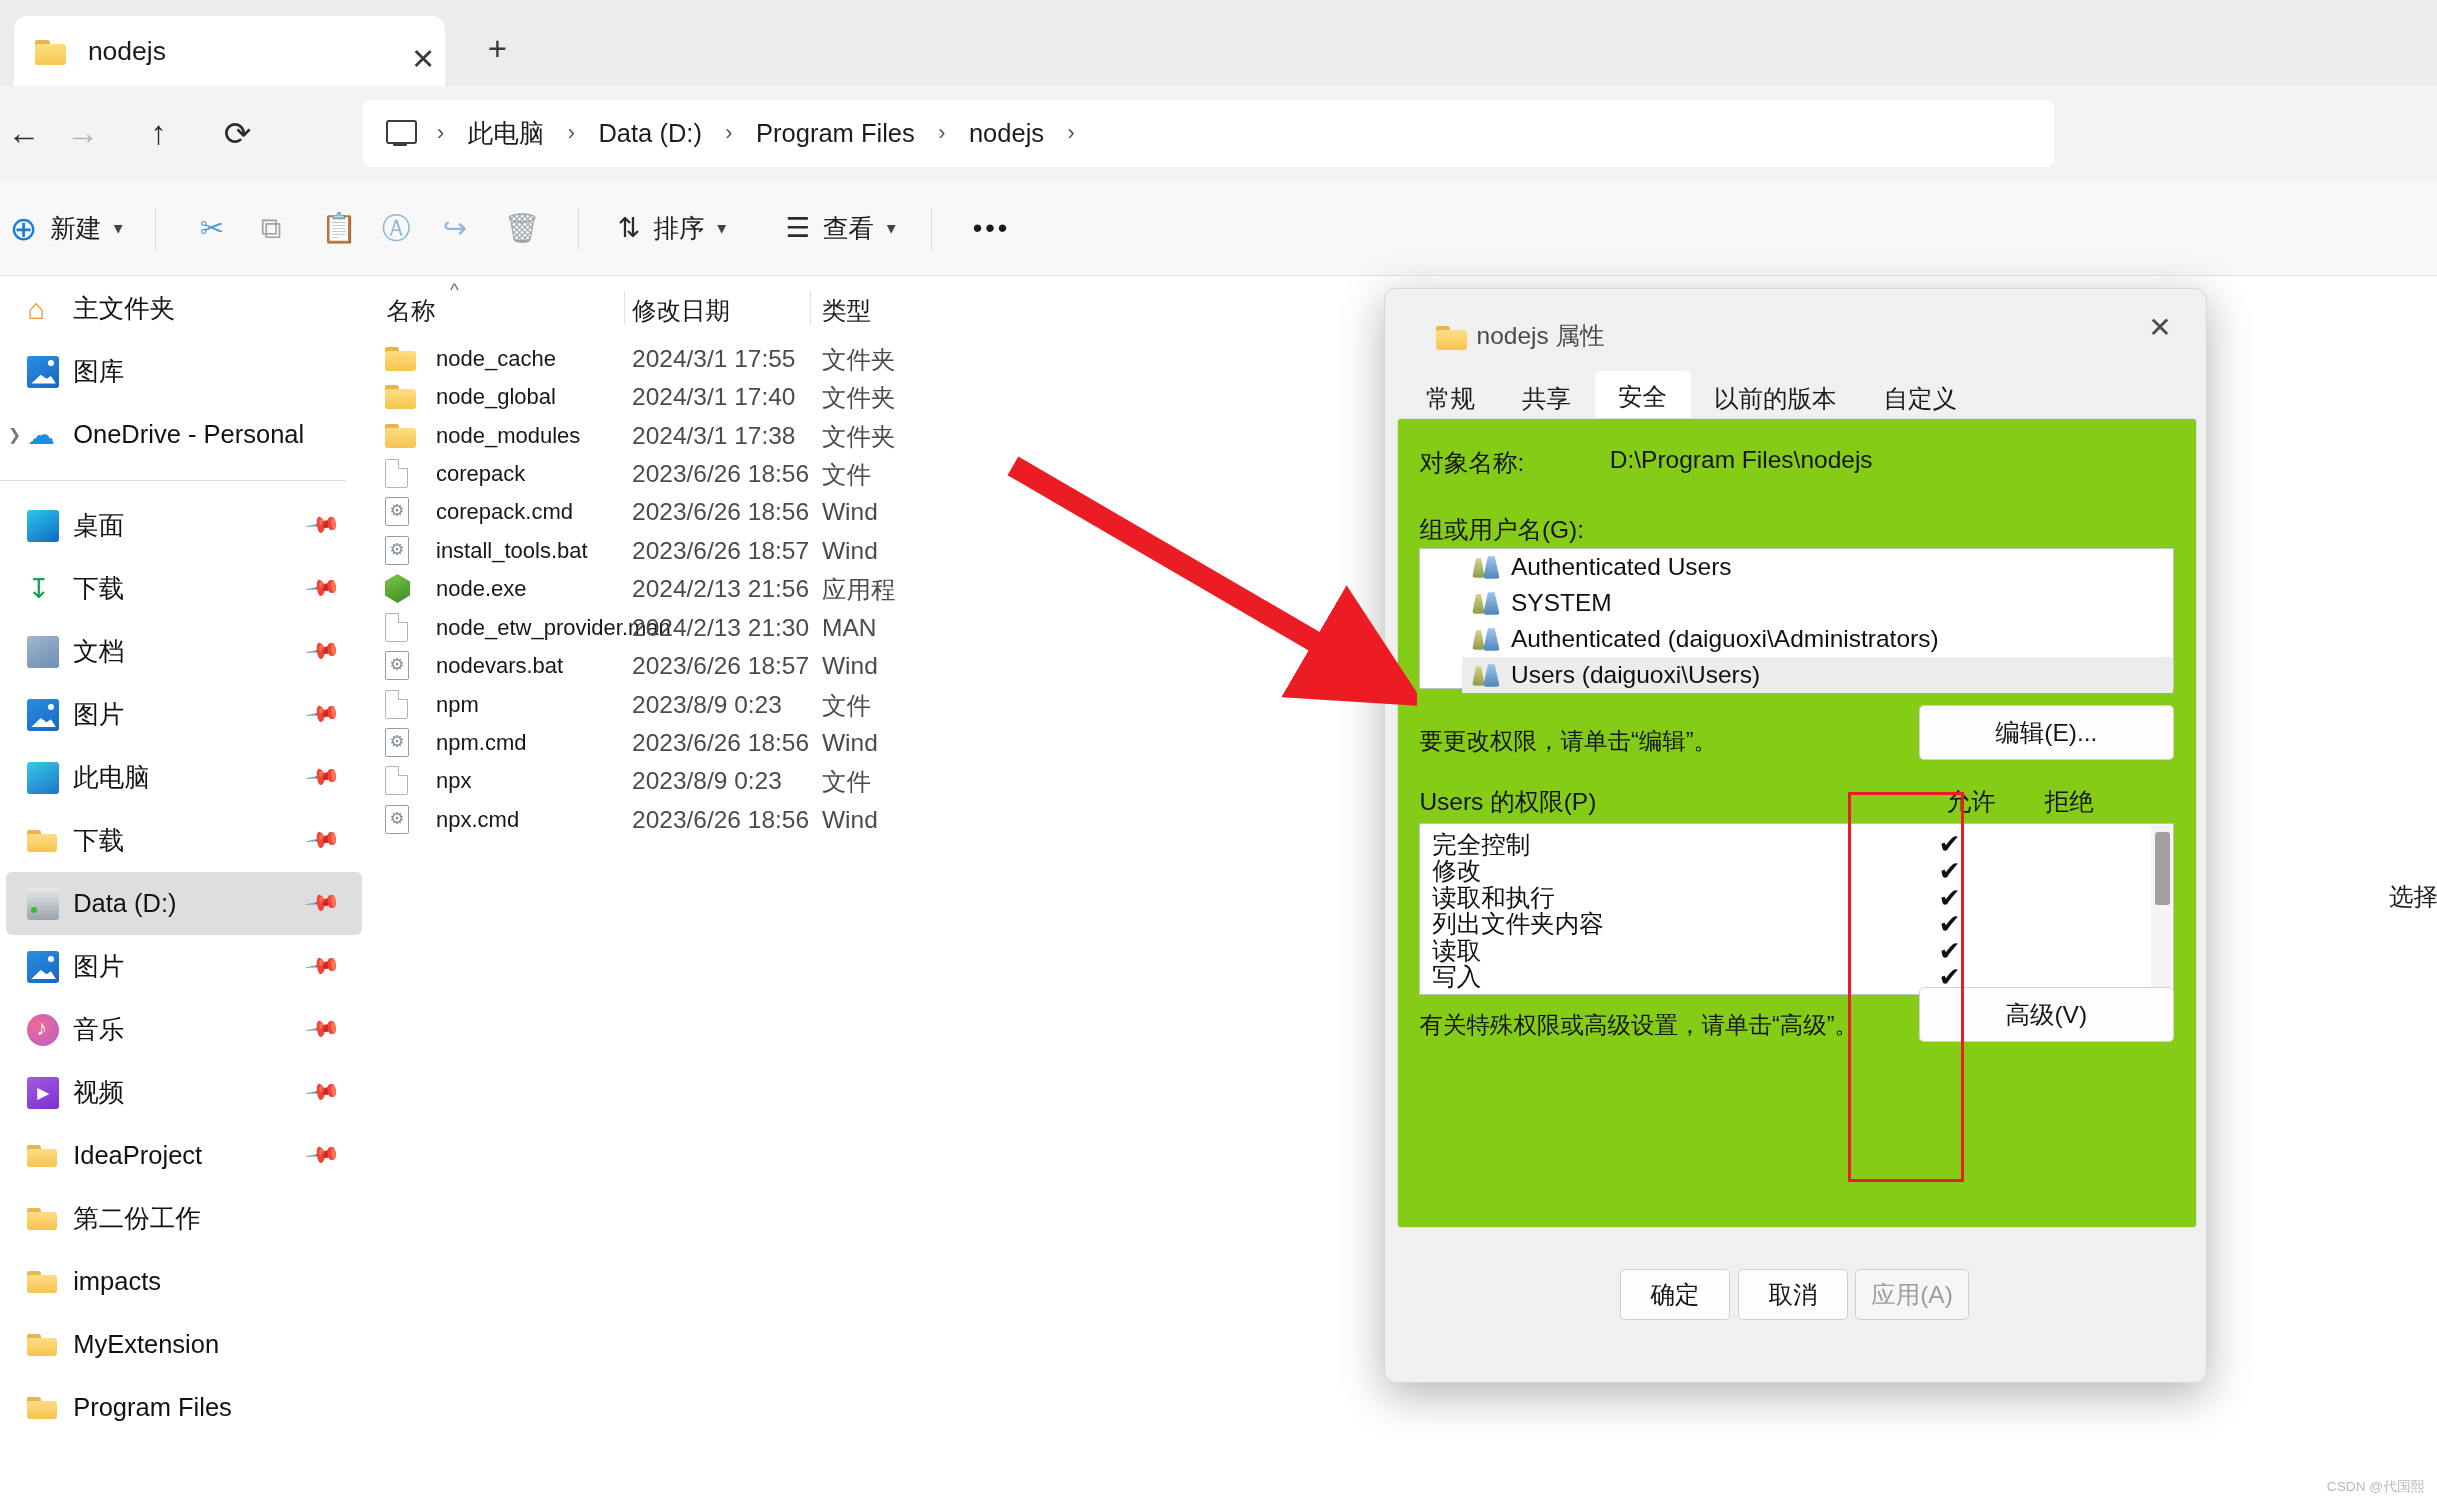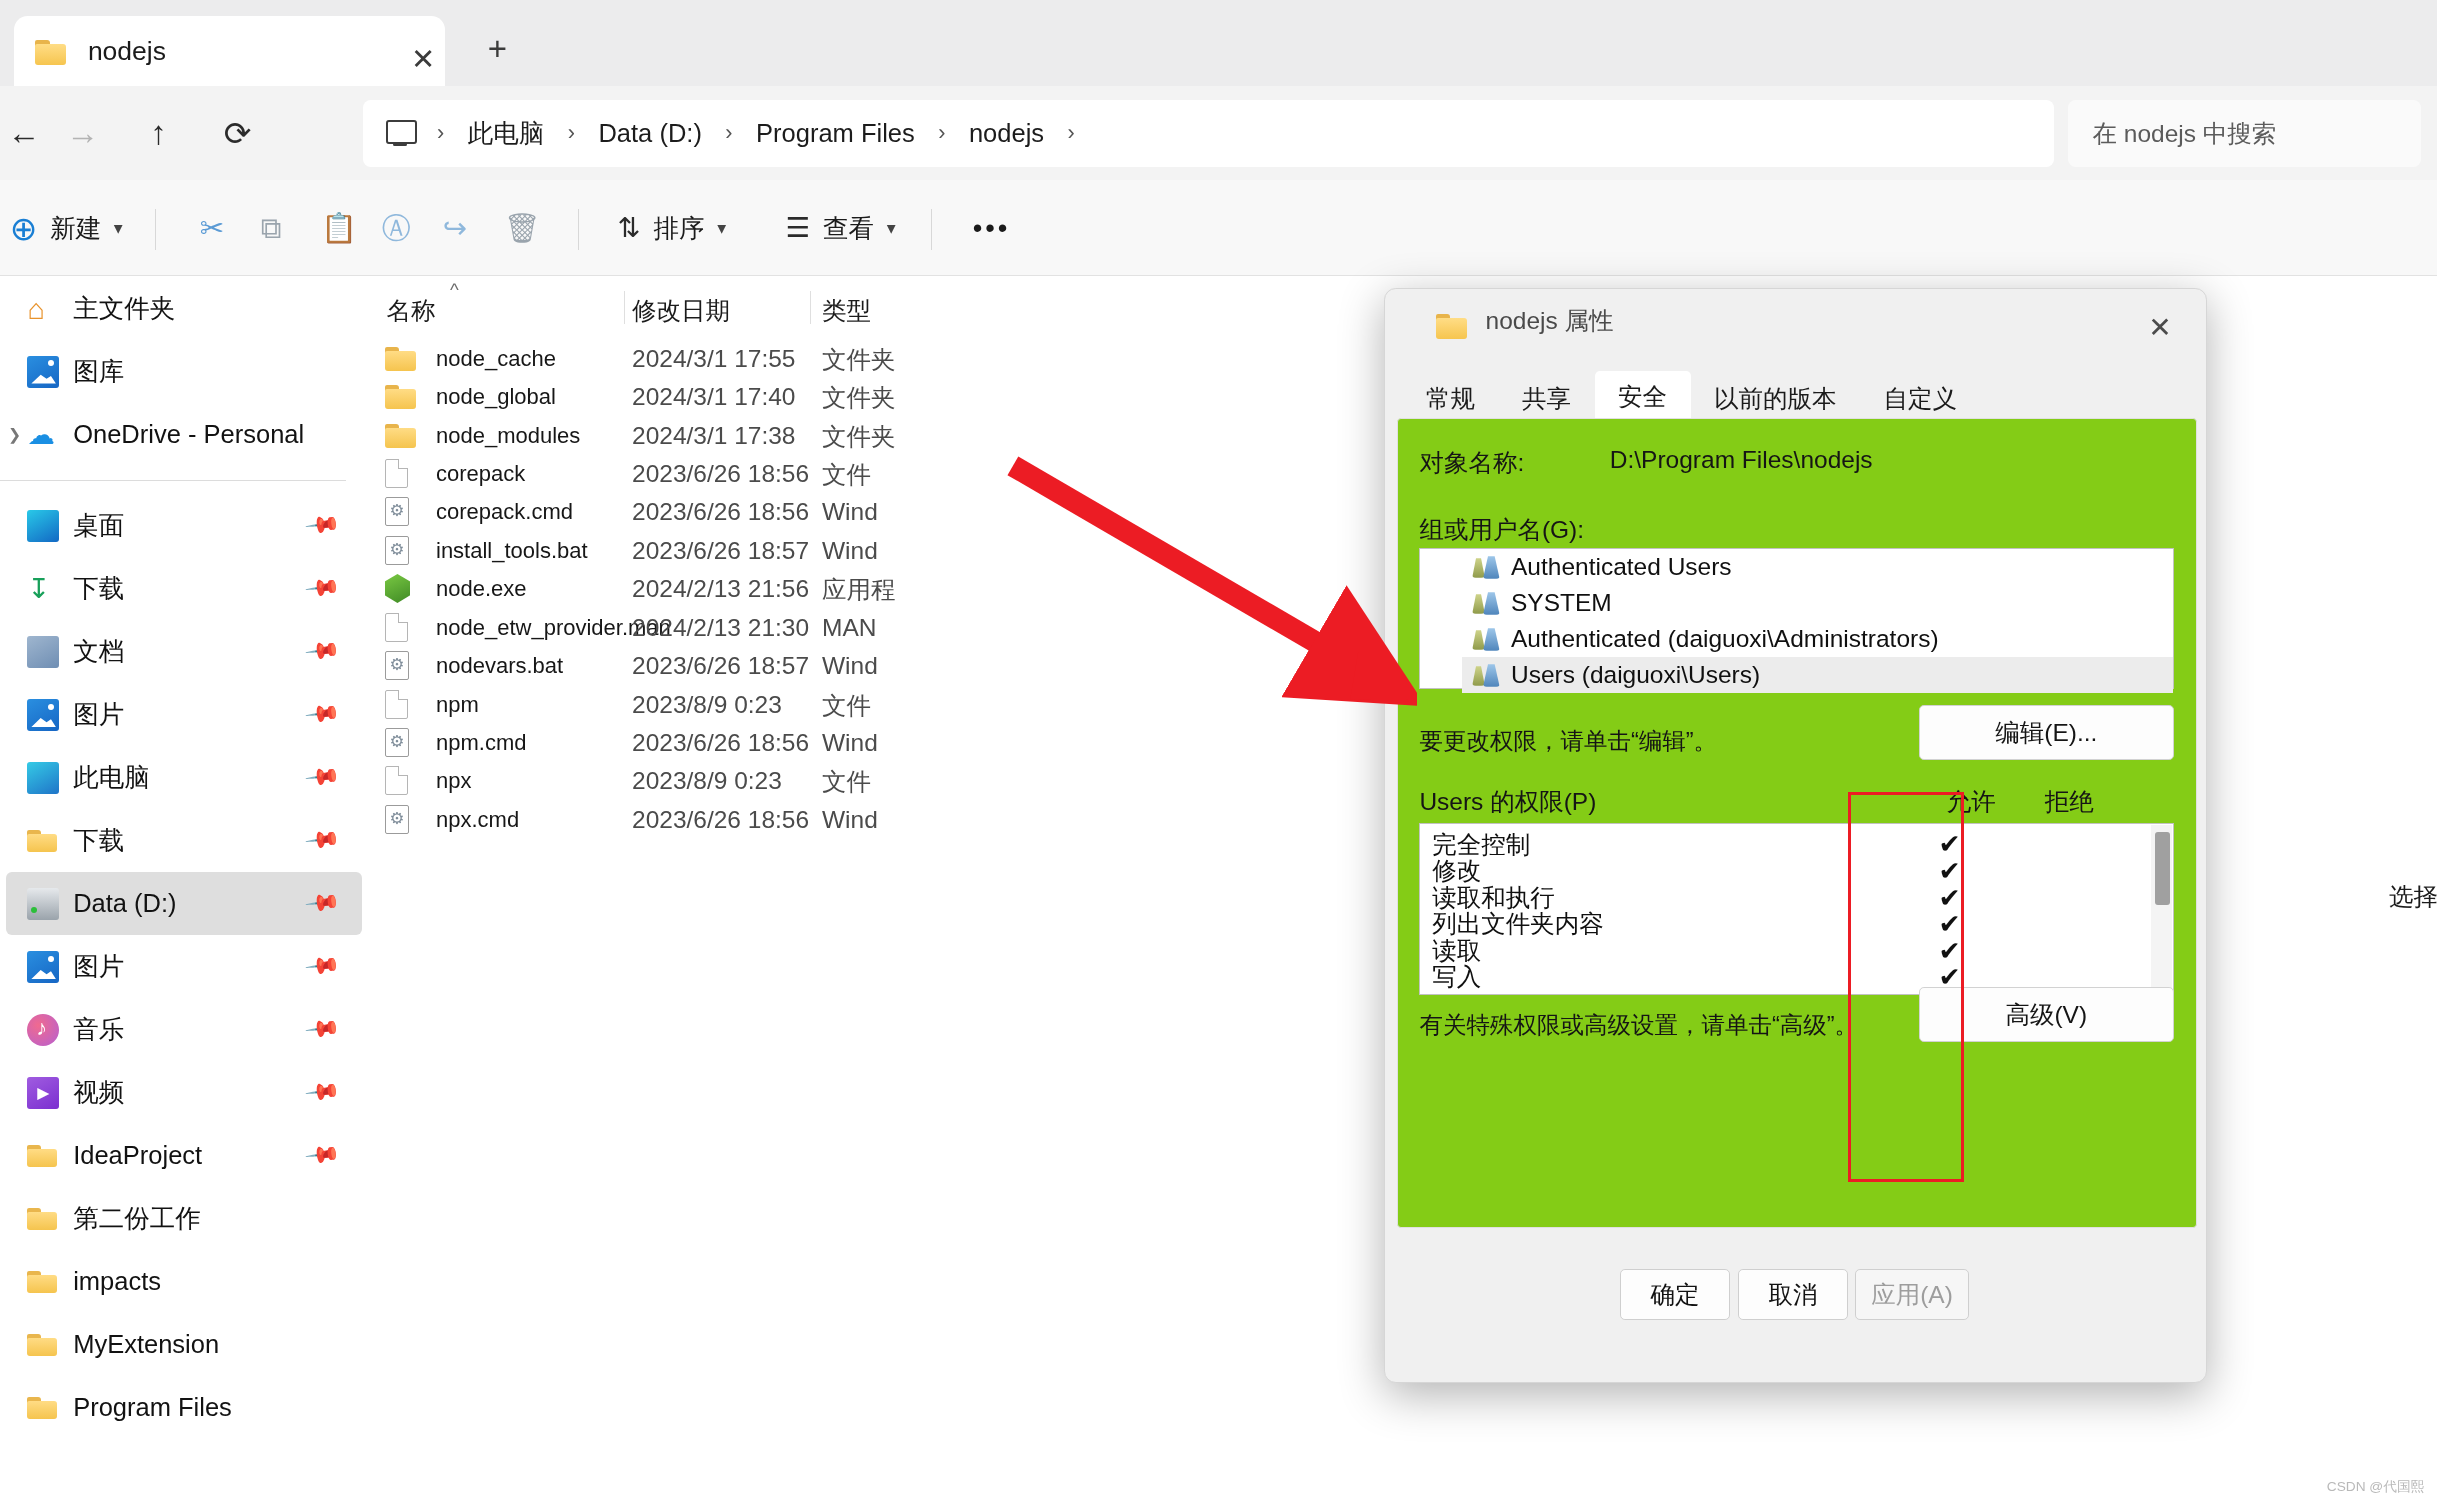--- a/index.html
+++ b/index.html
@@ -151,21 +151,21 @@
   .ficon-exe { width:25.5px; height:29px;
       background:linear-gradient(155deg,#7ac943 0%,#3f8a25 100%);
       clip-path:polygon(50% 0%,100% 26%,100% 74%,50% 100%,0% 74%,0% 26%); }
 
   
   .dlg {
     position:absolute; left:1384px; top:288px; width:823px; height:1095px;
     background:#f0f0f0; border-radius:11.8px;
     box-shadow:0 11.8px 45px rgba(0,0,0,.30); border:1px solid #d6d6d6;
   }
-  .dlg-title { position:absolute; left:29px; top:15px; display:flex; align-items:flex-end; gap:19px; }
+  .dlg-title { position:absolute; left:29px; top:30px; display:flex; align-items:center; gap:10px; }
   .dlg-title-text { font-size:24.5px; color:#4a4a4a; }
   .dlg-close { position:absolute; right:17.6px; top:13.7px; width:57px; height:49px;
       display:flex; align-items:center; justify-content:center; font-size:28px; color:#4b4b4b; }
   .tabs { position:absolute; left:17.6px; top:82px; display:flex; align-items:flex-end; gap:0; }
   .dtab { height:47px; padding:0 23.5px; font-size:24.5px; color:#1b1b1b;
       display:flex; align-items:center; }
   .dtab.active { background:#fff; border-radius:4.9px 4.9px 0 0; height:51px; }
   .dlg-body {
     position:absolute; left:11.8px; top:129px; width:800px; height:810px;
     background:#84cc16; border-radius:3.9px; border:1px solid #e0e0e0;
@@ -239,23 +239,20 @@
       <span class="crumb">此电脑</span>
       <span class="crumb-sep">›</span>
       <span class="crumb">Data (D:)</span>
       <span class="crumb-sep">›</span>
       <span class="crumb">Program Files</span>
       <span class="crumb-sep">›</span>
       <span class="crumb">nodejs</span>
       <span class="crumb-sep">›</span>
     </div>
 
-    <div class="searchbox">
-      <span>在 nodejs 中搜索</span>
-    </div>
   </div>
 
   <div class="cmdbar">
     <div class="cmd-item" style="left:-2px">
       <span class="ic" style="color:#1a7fd4;font-size:33px">⊕</span>
       <span class="cmd-label">新建</span>
       <span class="chev">▾</span>
     </div>
     <div class="sep" style="left:155px"></div>
     <div class="cmd-item" style="left:188px">

